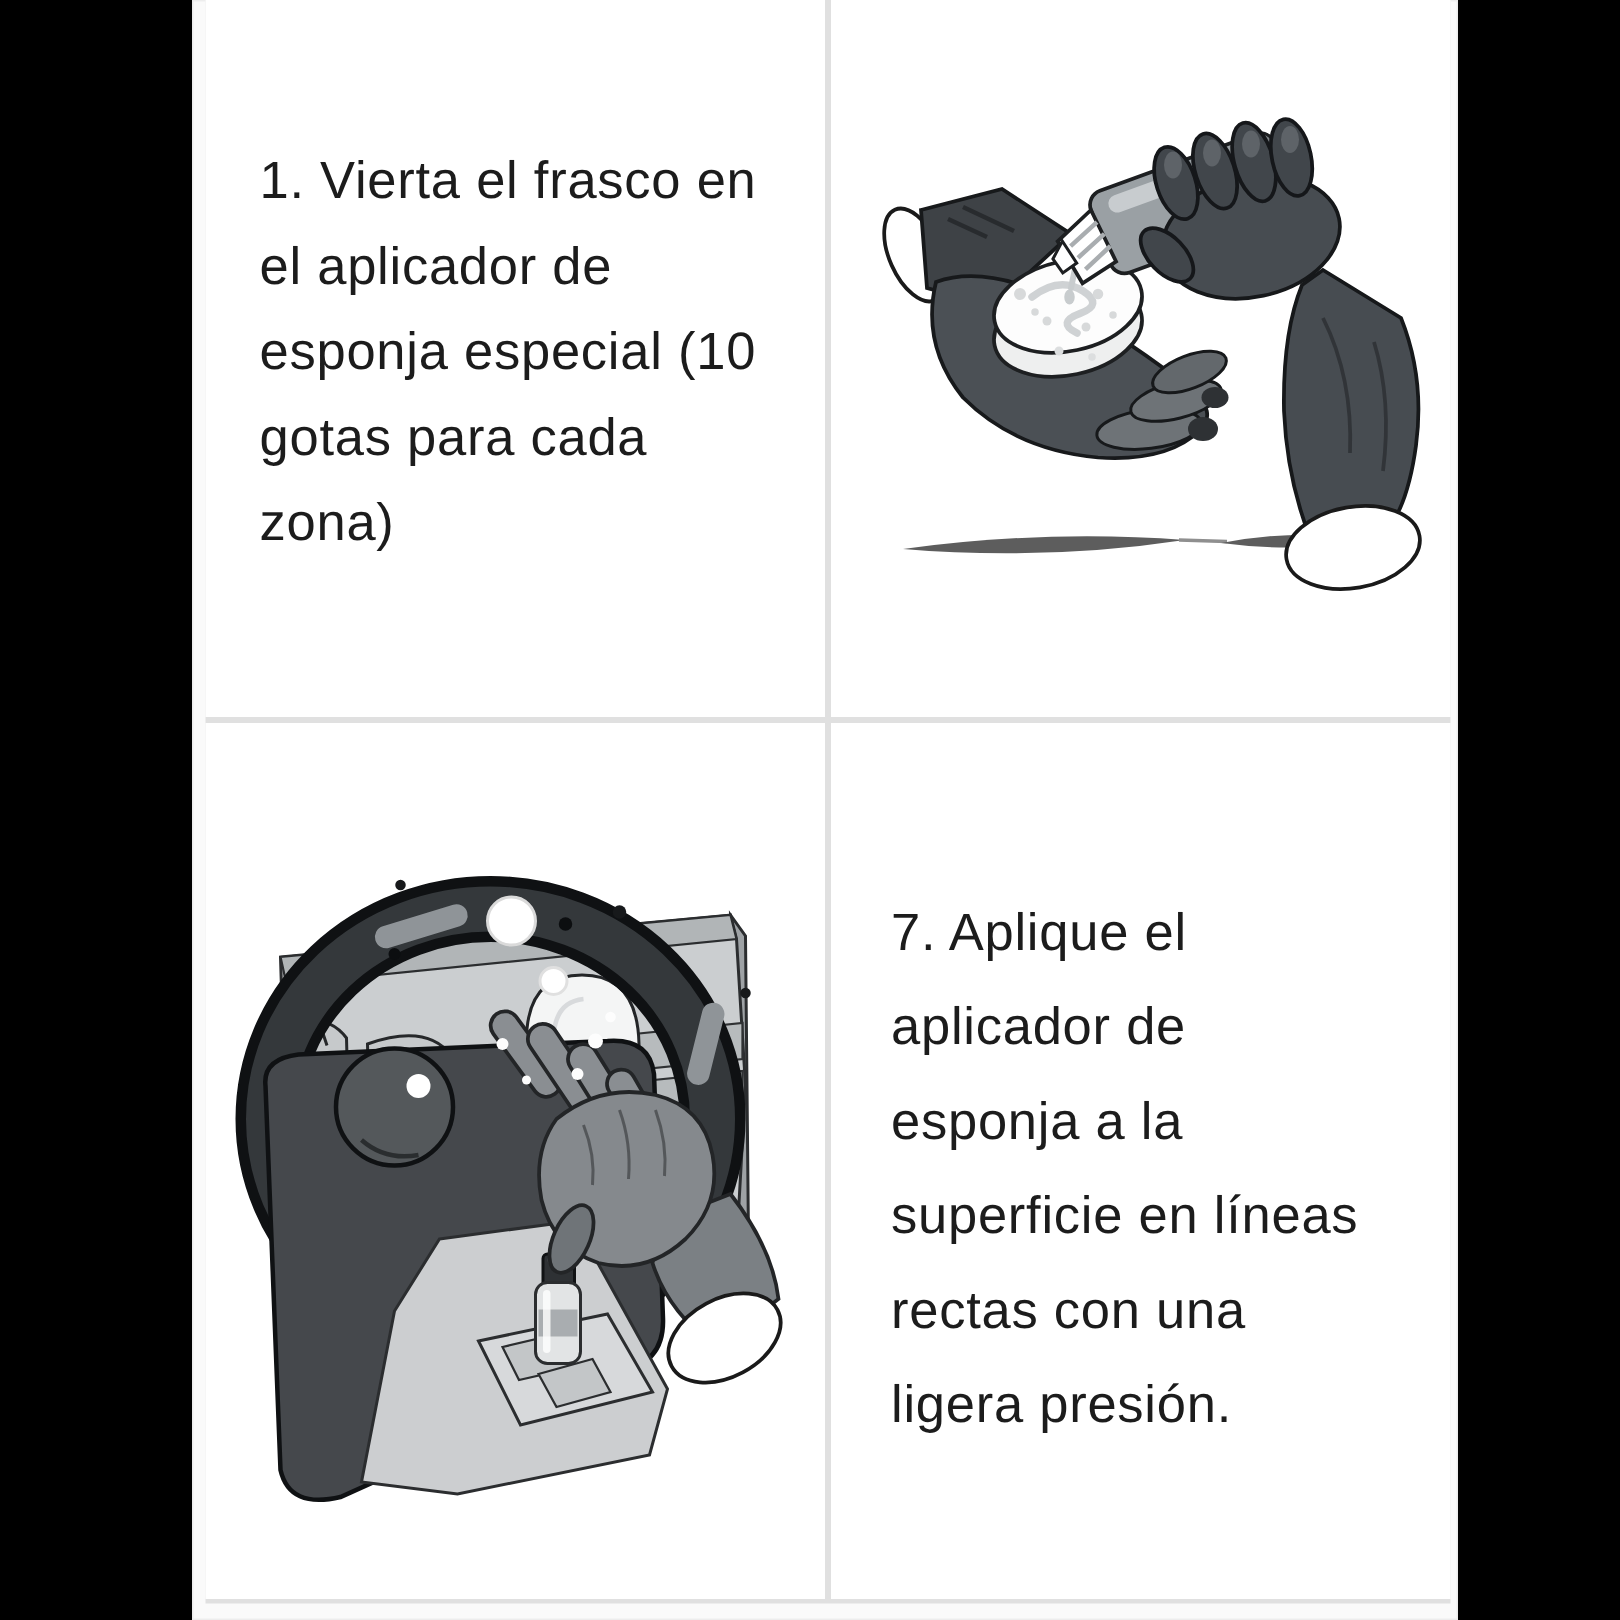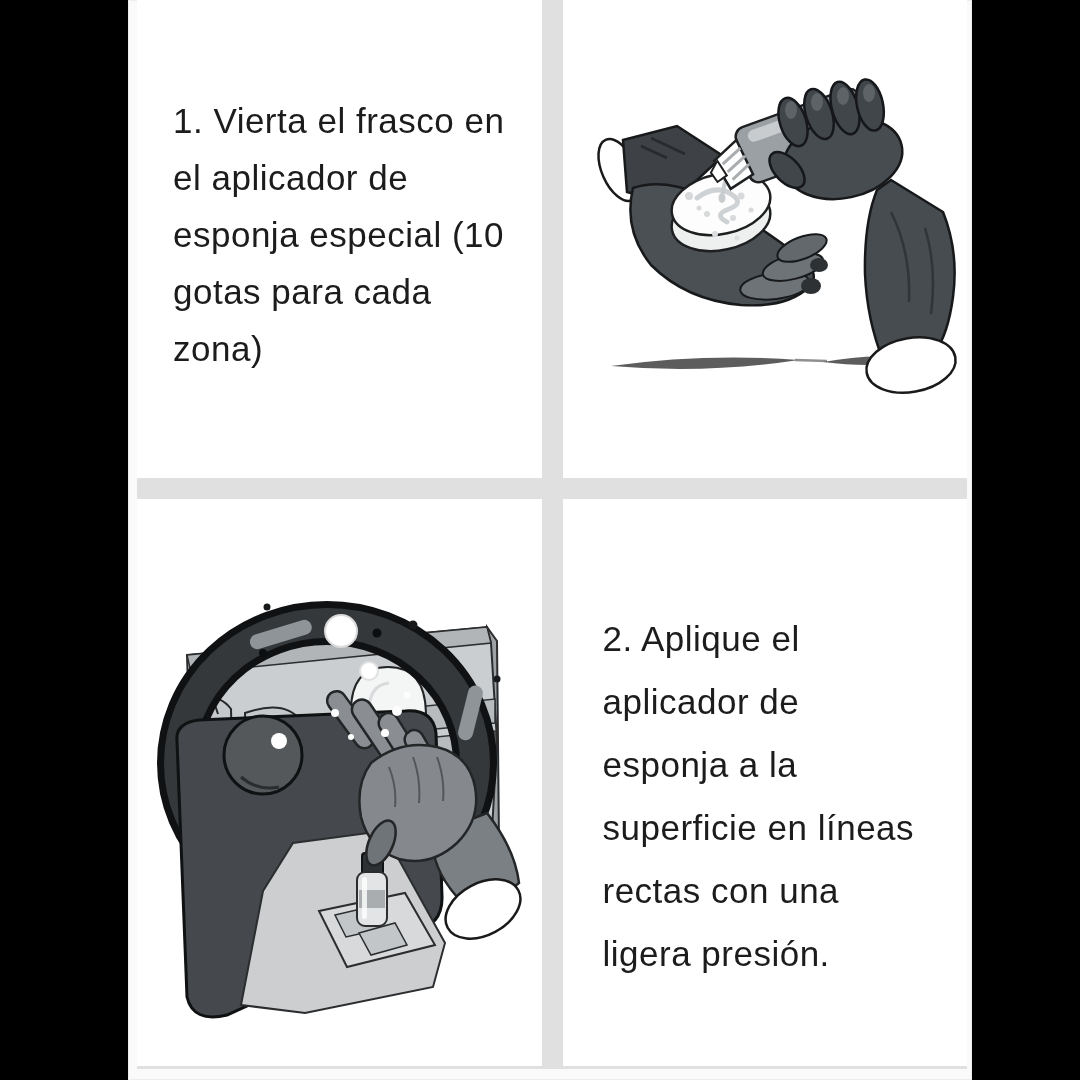--- a/index.html
+++ b/index.html
@@ -12,21 +12,21 @@
   .side-bar.left{left:0;width:128px;}
   .side-bar.right{right:0;width:108px;}
   .card{
     position:absolute;left:128px;top:0;width:844px;height:1080px;
     background:#fafafa;box-shadow:inset 0 0 0 1px #ededed;
   }
   .grid{
     position:absolute;left:9px;top:0;width:830px;height:1069px;
     background:#e0e0e0;
     display:grid;grid-template-columns:1fr 1fr;grid-template-rows:478px 1fr;
-    gap:21px;padding:0 0 3px 0;box-sizing:border-box;
+    gap:4px;padding:0 0 3px 0;box-sizing:border-box;
   }
   .cell{background:#ffffff;position:relative;overflow:hidden;}
   .step-text{
     position:absolute;color:#1c1c1c;font-size:35px;letter-spacing:0.5px;
     font-weight:400;
   }
   .step-text.one{left:36px;top:92px;width:345px;line-height:57px;}
   .step-text.two{left:40px;top:108px;width:320px;line-height:63px;}
   .illus{position:absolute;}
   .illus.pour{left:18px;top:62px;width:400px;height:345px;}
@@ -189,17 +189,17 @@
             <circle cx="240" cy="142" r="4" fill="#fdfdfd"></circle>
             <circle cx="262" cy="104" r="3.5" fill="#fdfdfd"></circle>
             <circle cx="190" cy="122" r="4" fill="#fdfdfd"></circle>
             <circle cx="206" cy="146" r="3" fill="#fdfdfd"></circle>
           </g>
         </svg>
       </div>
     </div>
 
     <div class="cell">
-      <div class="step-text two">2. Aplique el aplicador de esponja a la superficie en líneas rectas con una ligera presión.</div>
+      <div class="step-text two">7. Aplique el aplicador de esponja a la superficie en líneas rectas con una ligera presión.</div>
     </div>
 
   </div>
 </div>
 
 </body></html>

